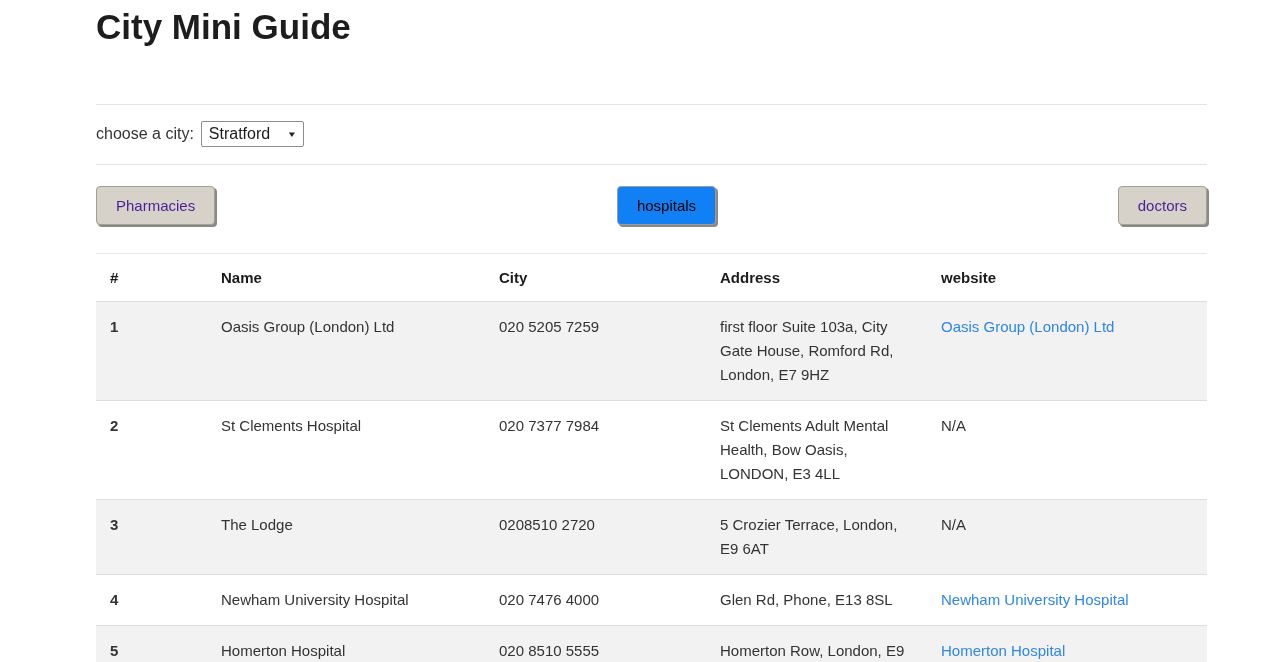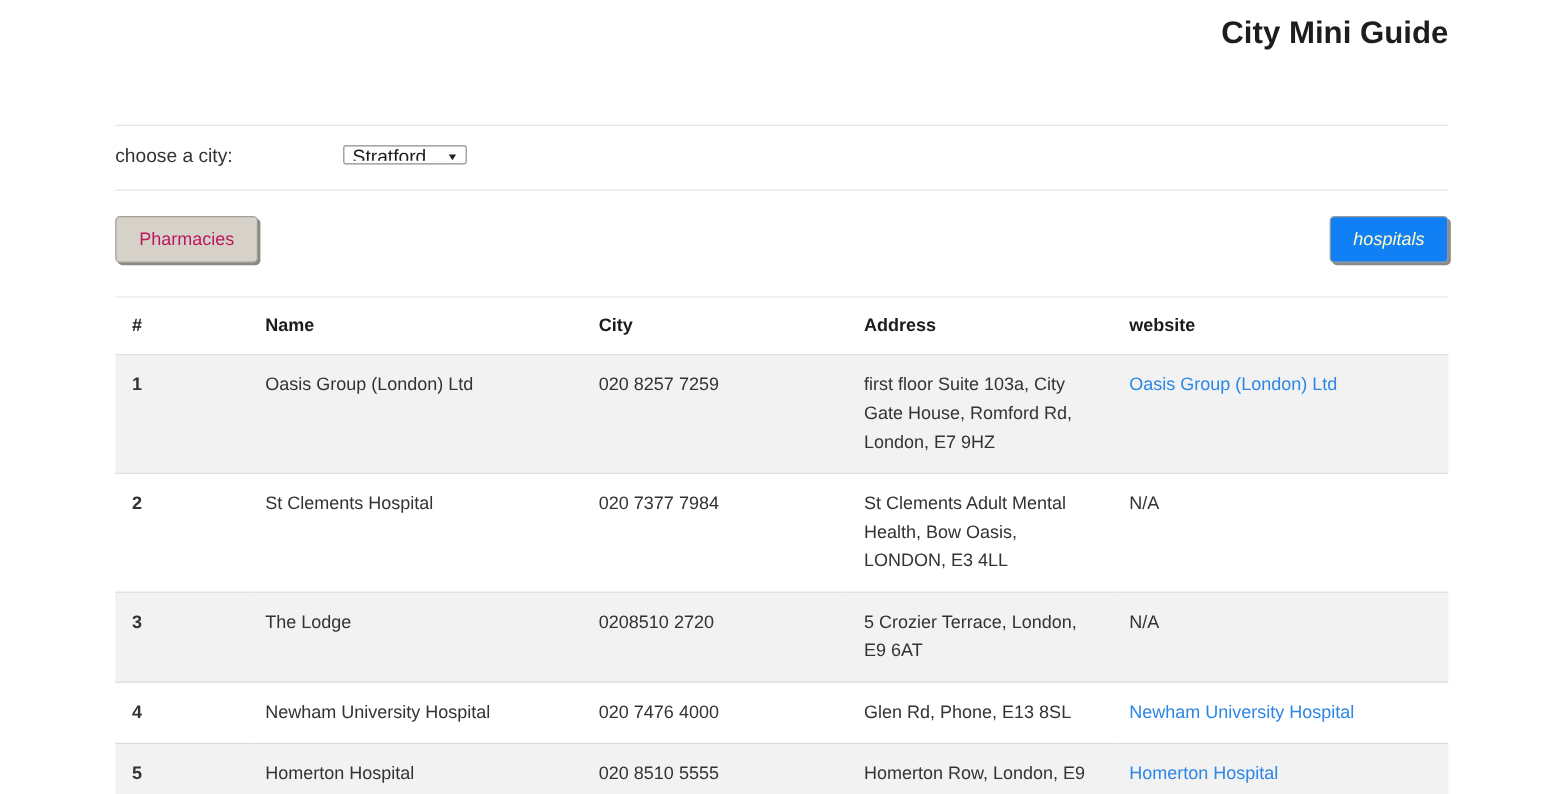--- a/index.html
+++ b/index.html
@@ -13,91 +13,88 @@
     height: 662px;
     overflow: hidden;
   }
   .container {
     margin-left: 96px;
     width: 1111px;
   }
   h1.page-title {
     margin: 0 0 0 0;
     padding-top: 4px;
-    font-size: 26px;
+    font-size: 35px;
     line-height: 46px;
     font-weight: 700;
-    text-align: right;
+    text-align: left;
     color: #1d1d1d;
     margin-bottom: 54px;
   }
   .divider {
     border: 0;
     border-top: 1px solid #e4e4e4;
     margin: 0;
   }
   .city-row {
     display: flex;
     align-items: center;
     padding: 16px 0 17px 0;
     font-size: 16px;
     color: #333;
-    gap: 48px;
   }
   .select-wrap {
     position: relative;
     margin-left: 7px;
   }
   select.city-select {
     -webkit-appearance: none;
     -moz-appearance: none;
     appearance: none;
     width: 103px;
-    height: 16px;
+    height: 26px;
     border: 1px solid #8d8d8d;
     border-radius: 2px;
     background: #fff;
     font-family: "Liberation Sans", sans-serif;
     font-size: 16px;
     color: #1b1b1b;
     padding: 1px 22px 2px 7px;
-    margin-left: 37px;
   }
   .select-arrow {
     position: absolute;
     right: 8px;
     top: 50%;
     transform: translateY(-50%) scaleX(1.3);
     font-size: 8px;
     color: #222;
     pointer-events: none;
   }
   .button-row {
     display: flex;
     justify-content: space-between;
     align-items: center;
     padding: 21px 0 0 0;
     margin-bottom: 28px;
   }
   .cat-btn {
     font-family: "Liberation Sans", sans-serif;
     font-size: 15px;
-    color: #be185d;
+    color: #4c1d95;
     background: #d6d2ca;
     border: 1px solid #a39f97;
     border-radius: 4px;
     padding: 10px 19px;
     box-shadow: 2px 2px 0 #8b8984;
     cursor: pointer;
   }
   .cat-btn.active {
     background: #1180f5;
     border-color: #9c9c9c;
-    color: #fef9c3;
-    font-style: italic;
+    color: #000000;
   }
   table.results {
     width: 100%;
     border-collapse: collapse;
     table-layout: fixed;
     font-size: 15px;
   }
   table.results col.c-num { width: 111px; }
   table.results col.c-name { width: 278px; }
   table.results col.c-phone { width: 221px; }
@@ -142,20 +139,21 @@
       </select>
       <span class="select-arrow">▼</span>
     </span>
   </div>
 
   <hr class="divider">
 
   <div class="button-row">
     <button class="cat-btn">Pharmacies</button>
     <button class="cat-btn active">hospitals</button>
+    <button class="cat-btn">doctors</button>
   </div>
 
   <table class="results">
     <colgroup>
       <col class="c-num">
         <col class="c-name">
         <col class="c-phone">
         <col class="c-address">
         <col class="c-website">
     </colgroup>
@@ -165,21 +163,21 @@
         <th>Name</th>
         <th>City</th>
         <th>Address</th>
         <th>website</th>
       </tr>
     </thead>
     <tbody>
       <tr>
         <td class="num-cell">1</td>
         <td>Oasis Group (London) Ltd</td>
-        <td>020 8257 7259</td>
+        <td>020 5205 7259</td>
         <td>first floor Suite 103a, City Gate House, Romford Rd, London, E7 9HZ</td>
         <td><a class="site-link">Oasis Group (London) Ltd</a></td>
       </tr>
       <tr>
         <td class="num-cell">2</td>
         <td>St Clements Hospital</td>
         <td>020 7377 7984</td>
         <td>St Clements Adult Mental Health, Bow Oasis, LONDON, E3 4LL</td>
         <td>N/A</td>
       </tr>

